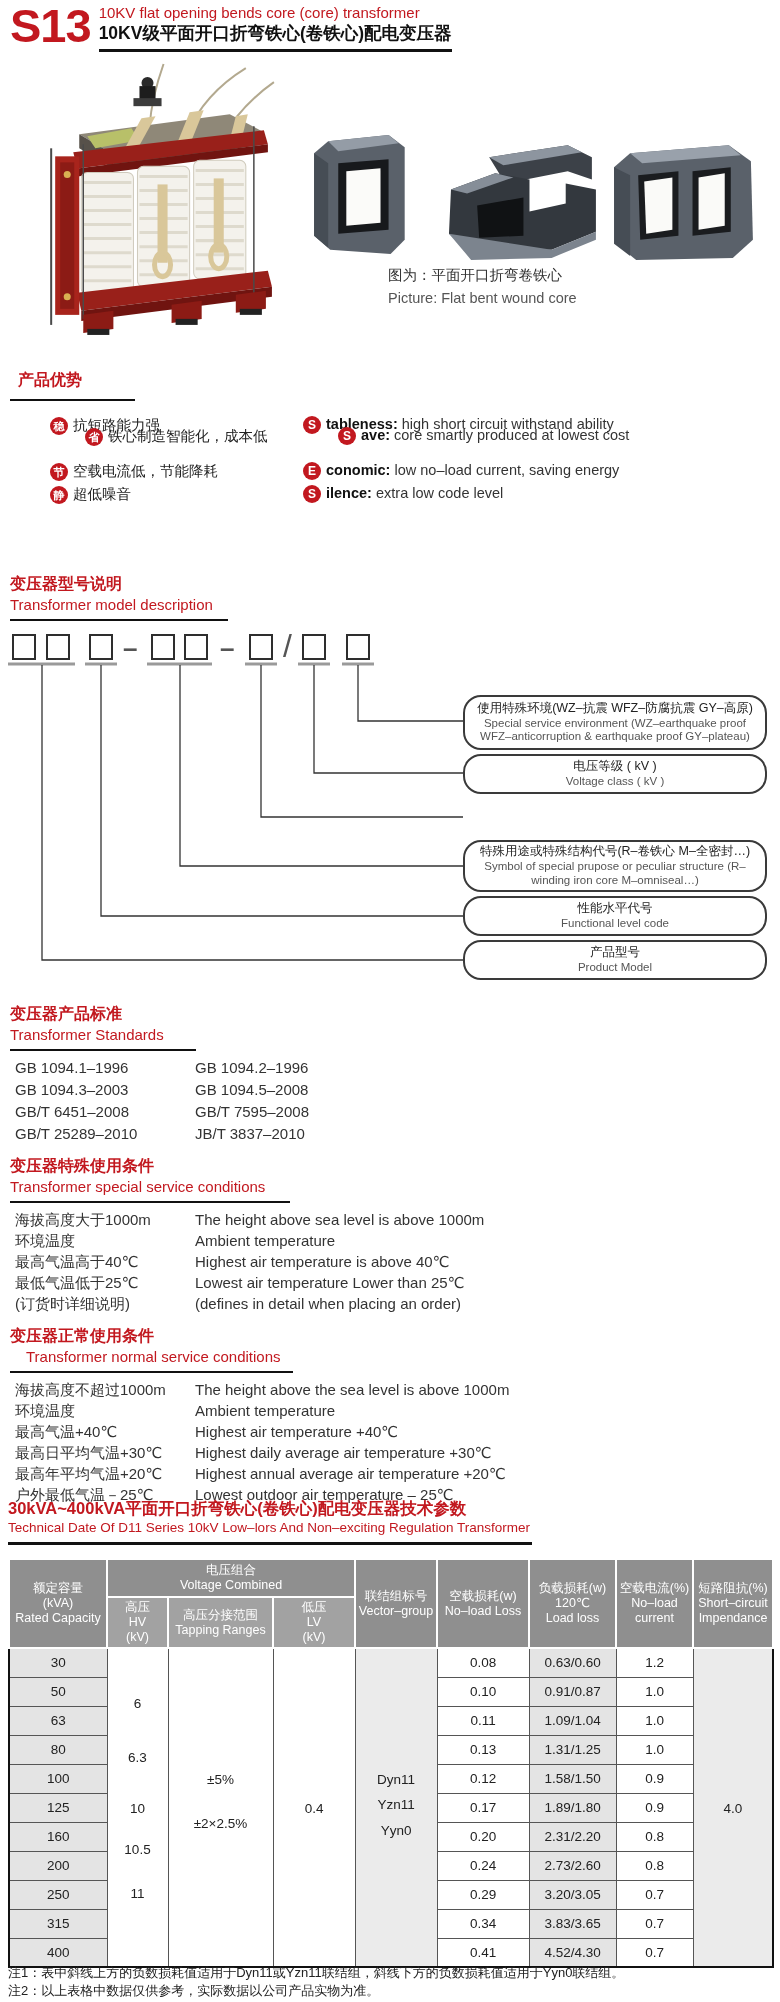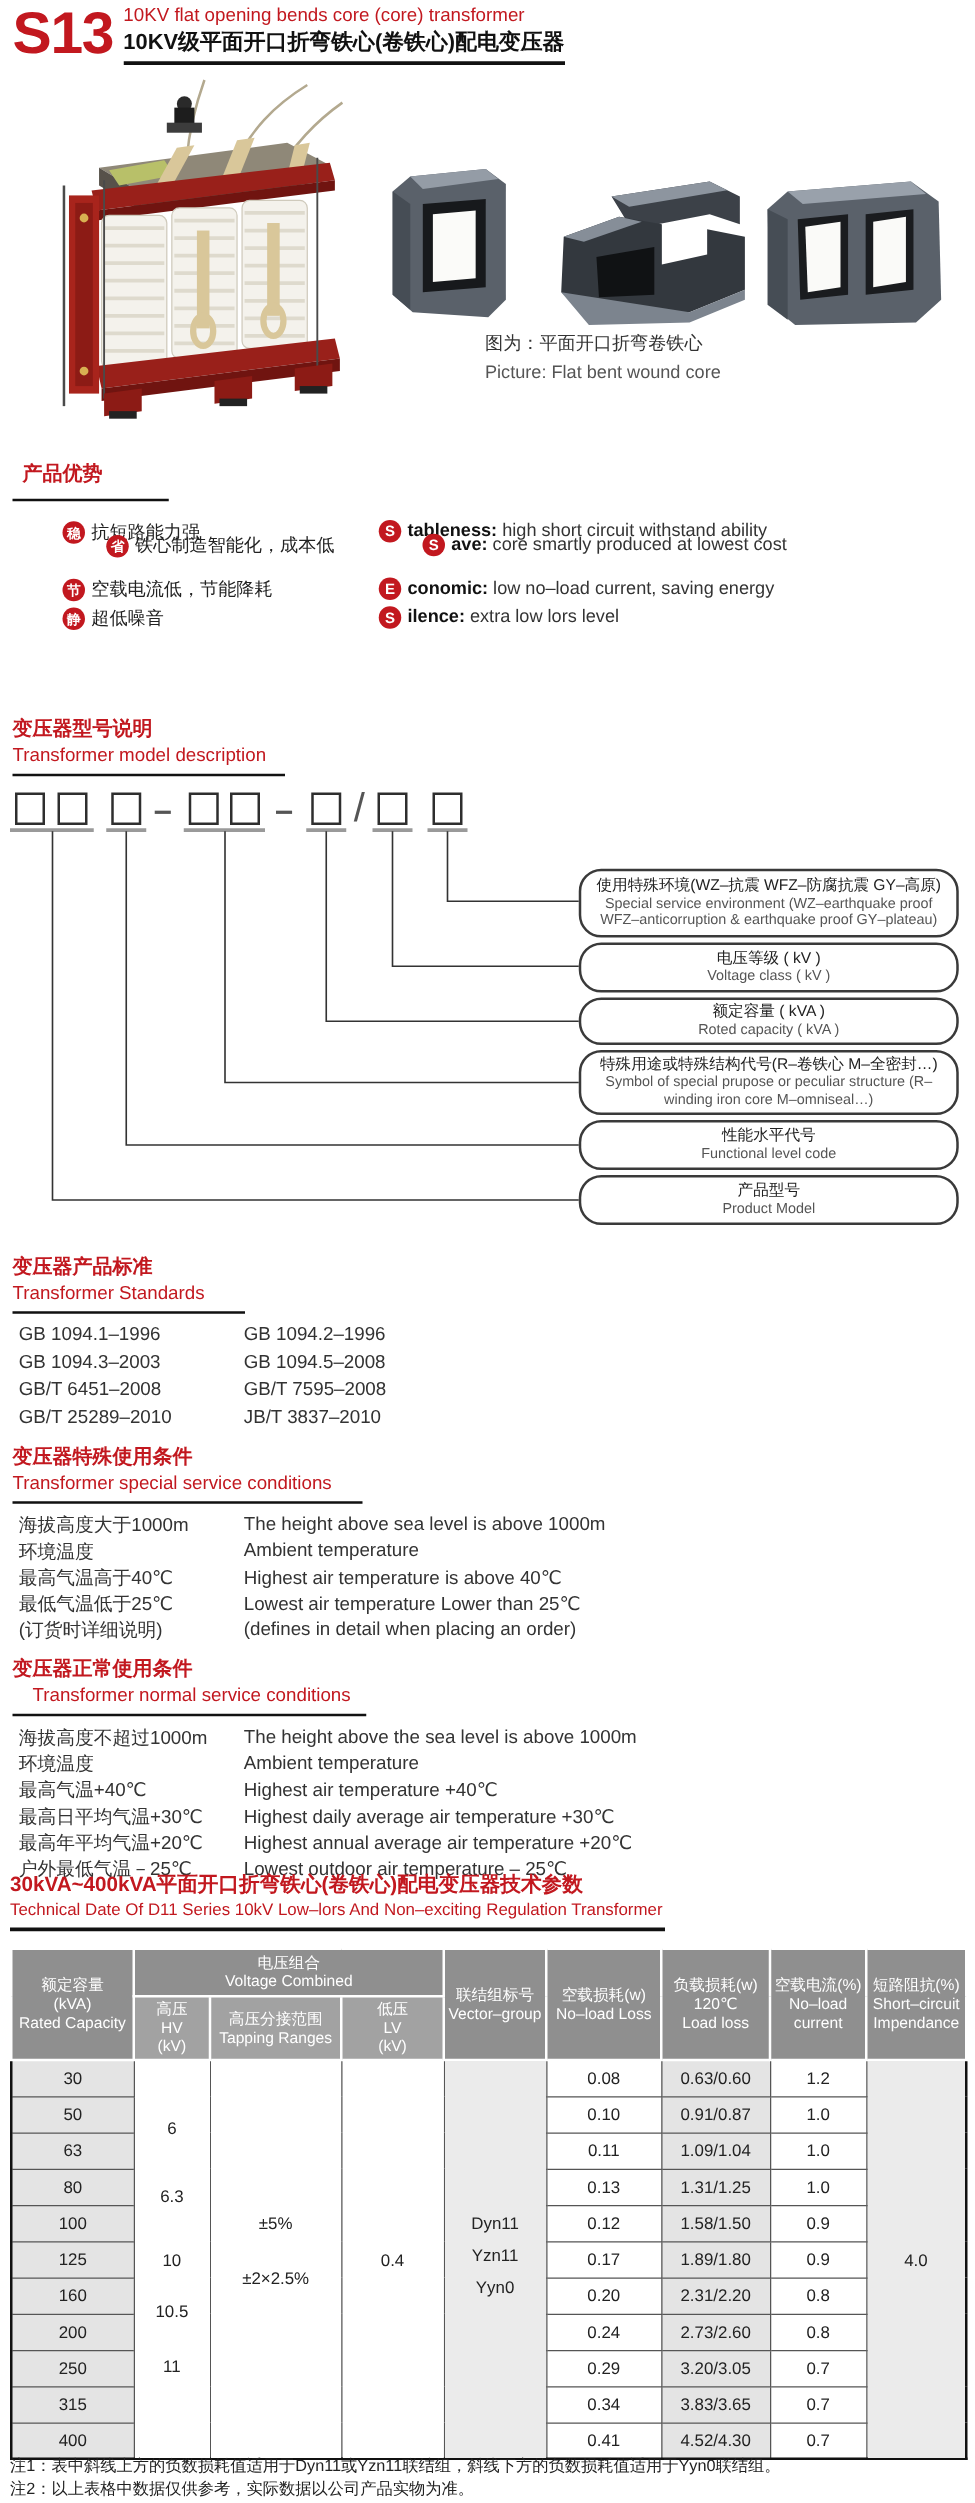--- a/index.html
+++ b/index.html
@@ -150,21 +150,21 @@
   <div class="adv-row" style="top:57px;margin-left:35px;">
     <span class="adv-cn"><span class="badge cnb">省</span><span>铁心制造智能化，成本低</span></span>
     <span class="adv-en"><span class="badge enb">S</span><b>ave:</b><span> core smartly produced at lowest cost</span></span>
   </div>
   <div class="adv-row" style="top:92px;">
     <span class="adv-cn"><span class="badge cnb">节</span><span>空载电流低，节能降耗</span></span>
     <span class="adv-en"><span class="badge enb">E</span><b>conomic:</b><span> low no–load current, saving energy</span></span>
   </div>
   <div class="adv-row" style="top:115px;">
     <span class="adv-cn"><span class="badge cnb">静</span><span>超低噪音</span></span>
-    <span class="adv-en"><span class="badge enb">S</span><b>ilence:</b><span> extra low lors level</span></span>
+    <span class="adv-en"><span class="badge enb">S</span><b>ilence:</b><span> extra low code level</span></span>
   </div>
 </div>
 
 <div class="abs" style="top:574px;left:10px;">
   <div class="h-cn">变压器型号说明</div>
   <div class="h-en">Transformer model description</div>
   <div class="h-line" style="width:218px;"></div>
 </div>
 
 <div class="diagram">
@@ -194,24 +194,20 @@
   <div class="mbox" style="left:302px;"></div>
   <div class="mbox" style="left:346px;"></div>
 
   <div class="mlabel" style="top:61px;height:55px;">
     <div class="lcn">使用特殊环境(WZ–抗震 WFZ–防腐抗震 GY–高原)</div>
     <div class="len">Special service environment (WZ–earthquake proof WFZ–anticorruption &amp; earthquake proof GY–plateau)</div>
   </div>
   <div class="mlabel" style="top:120px;height:40px;">
     <div class="lcn">电压等级 ( kV )</div>
     <div class="len">Voltage class ( kV )</div>
-  </div>
-  <div class="mlabel" style="top:164px;height:38px;">
-    <div class="lcn">额定容量 ( kVA )</div>
-    <div class="len">Roted capacity ( kVA )</div>
   </div>
   <div class="mlabel" style="top:206px;height:52px;">
     <div class="lcn">特殊用途或特殊结构代号(R–卷铁心 M–全密封…)</div>
     <div class="len">Symbol of special prupose or peculiar structure (R–winding iron core M–omniseal…)</div>
   </div>
   <div class="mlabel" style="top:262px;height:40px;">
     <div class="lcn">性能水平代号</div>
     <div class="len">Functional level code</div>
   </div>
   <div class="mlabel" style="top:306px;height:40px;align-items:center;">

